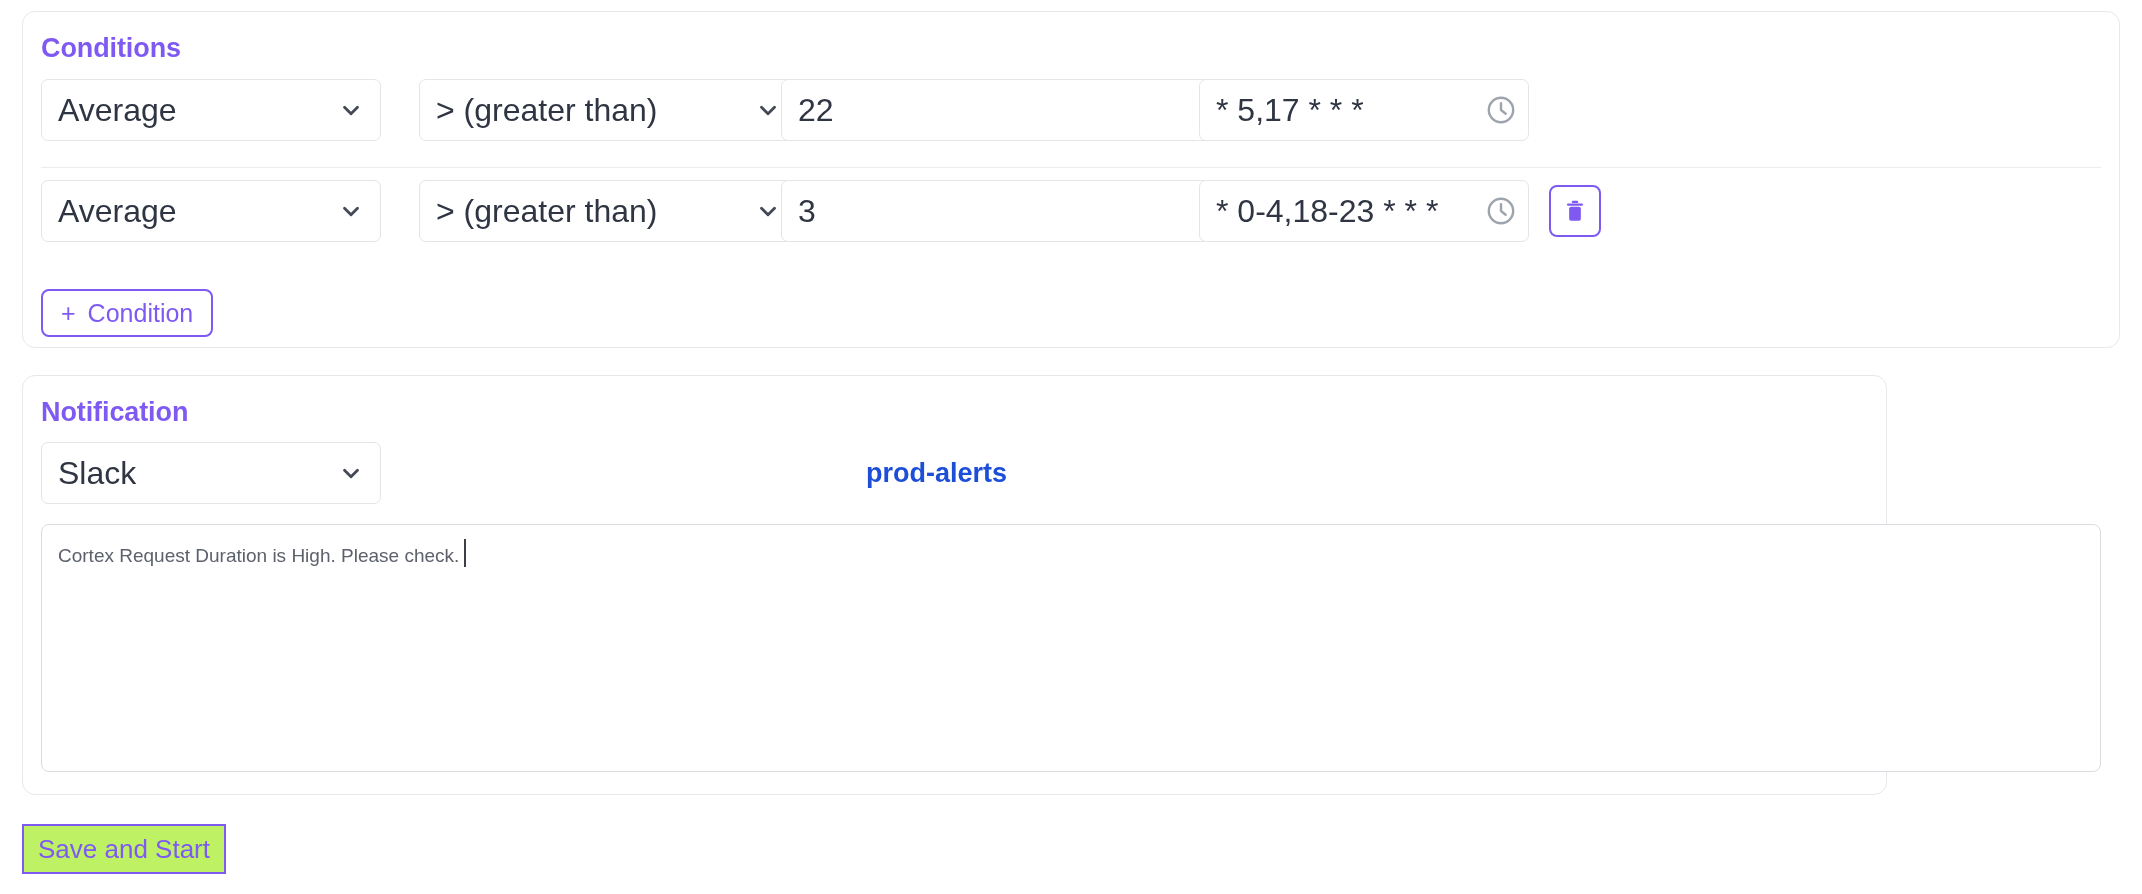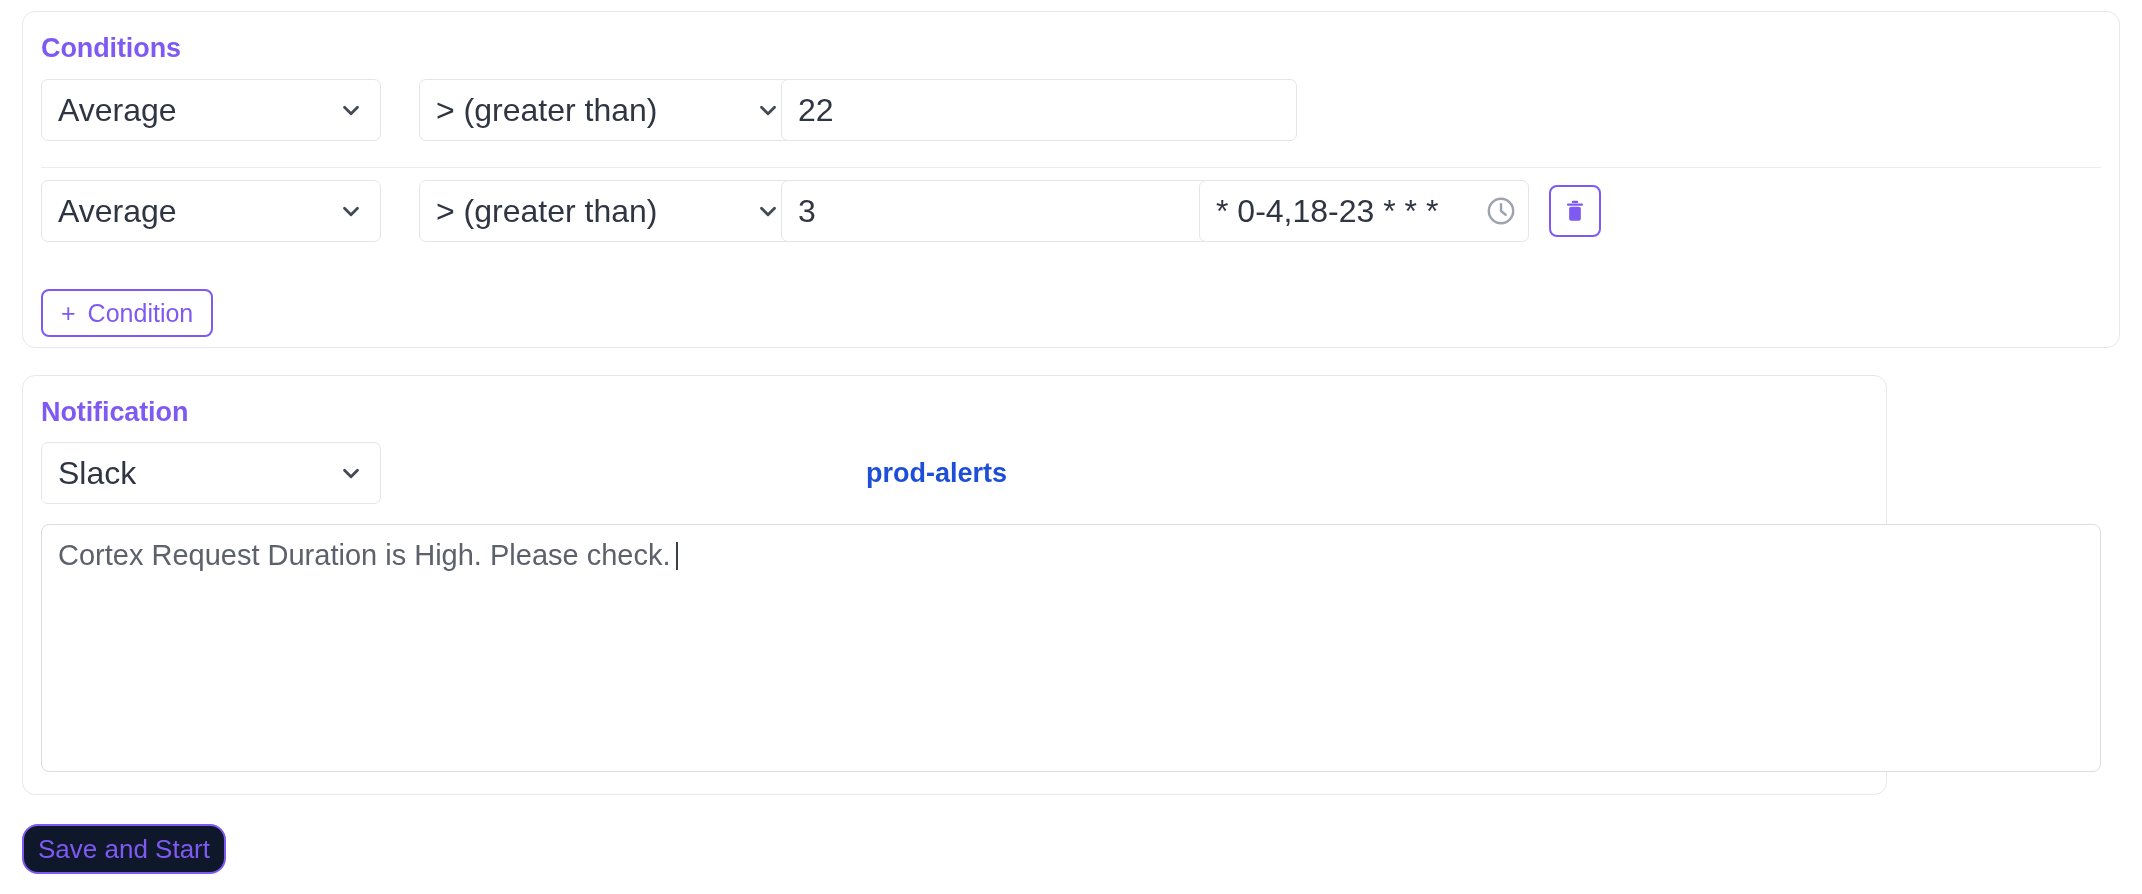--- a/index.html
+++ b/index.html
@@ -181,43 +181,43 @@
     top: 148px;
     width: 2060px;
     height: 248px;
     box-sizing: border-box;
     background: #ffffff;
     border: 1px solid #d9dce1;
     border-radius: 8px;
     padding: 14px 16px;
   }
   #notif-message-textarea .msg {
-    font-size: 29px;
+    font-size: 19px;
     color: #5c616b;
     white-space: pre;
   }
   .caret {
     display: inline-block;
     width: 2px;
     height: 28px;
     background: #3b3f46;
     vertical-align: -5px;
     margin-left: 5px;
   }
 
   
   #save-start-button {
     position: absolute;
     left: 22px;
     top: 824px;
     height: 50px;
     box-sizing: border-box;
-    background: #0f172a;
+    background: #bef264;
     border: 2px solid #7f5af2;
-    border-radius: 16px;
+    border-radius: 0;
     display: flex;
     align-items: center;
     padding: 0 14px;
     cursor: pointer;
   }
   #save-start-button .lbl {
     font-size: 26px;
     color: #7f5af2;
     white-space: nowrap;
   }
@@ -250,20 +250,29 @@
           <svg width="26" height="26" viewBox="0 0 24 24" fill="none">
             <path d="M6 9.5l6 6 6-6" stroke="#434956" stroke-width="2.6" stroke-linecap="round" stroke-linejoin="round"></path>
           </svg>
         </span>
       </div>
 
       <div class="field col-val">
         <span class="val">22</span>
       </div>
 
+      <div class="field cron-field col-cron">
+        <span class="val">* 5,17 * * *</span>
+        <span class="clock">
+          <svg width="34" height="34" viewBox="0 0 24 24" fill="none">
+            <circle cx="12" cy="12" r="8.6" stroke="#9ea4ad" stroke-width="1.7"></circle>
+            <path d="M12 7.2V12l3.3 2.6" stroke="#9ea4ad" stroke-width="1.7" stroke-linecap="round" stroke-linejoin="round"></path>
+          </svg>
+        </span>
+      </div>
     </div>
 
     <div class="cond-row" id="cond-row-1">
 
       <div class="field select-field col-agg">
         <span class="val">Average</span>
         <span class="chev">
           <svg width="26" height="26" viewBox="0 0 24 24" fill="none">
             <path d="M6 9.5l6 6 6-6" stroke="#434956" stroke-width="2.6" stroke-linecap="round" stroke-linejoin="round"></path>
           </svg>

